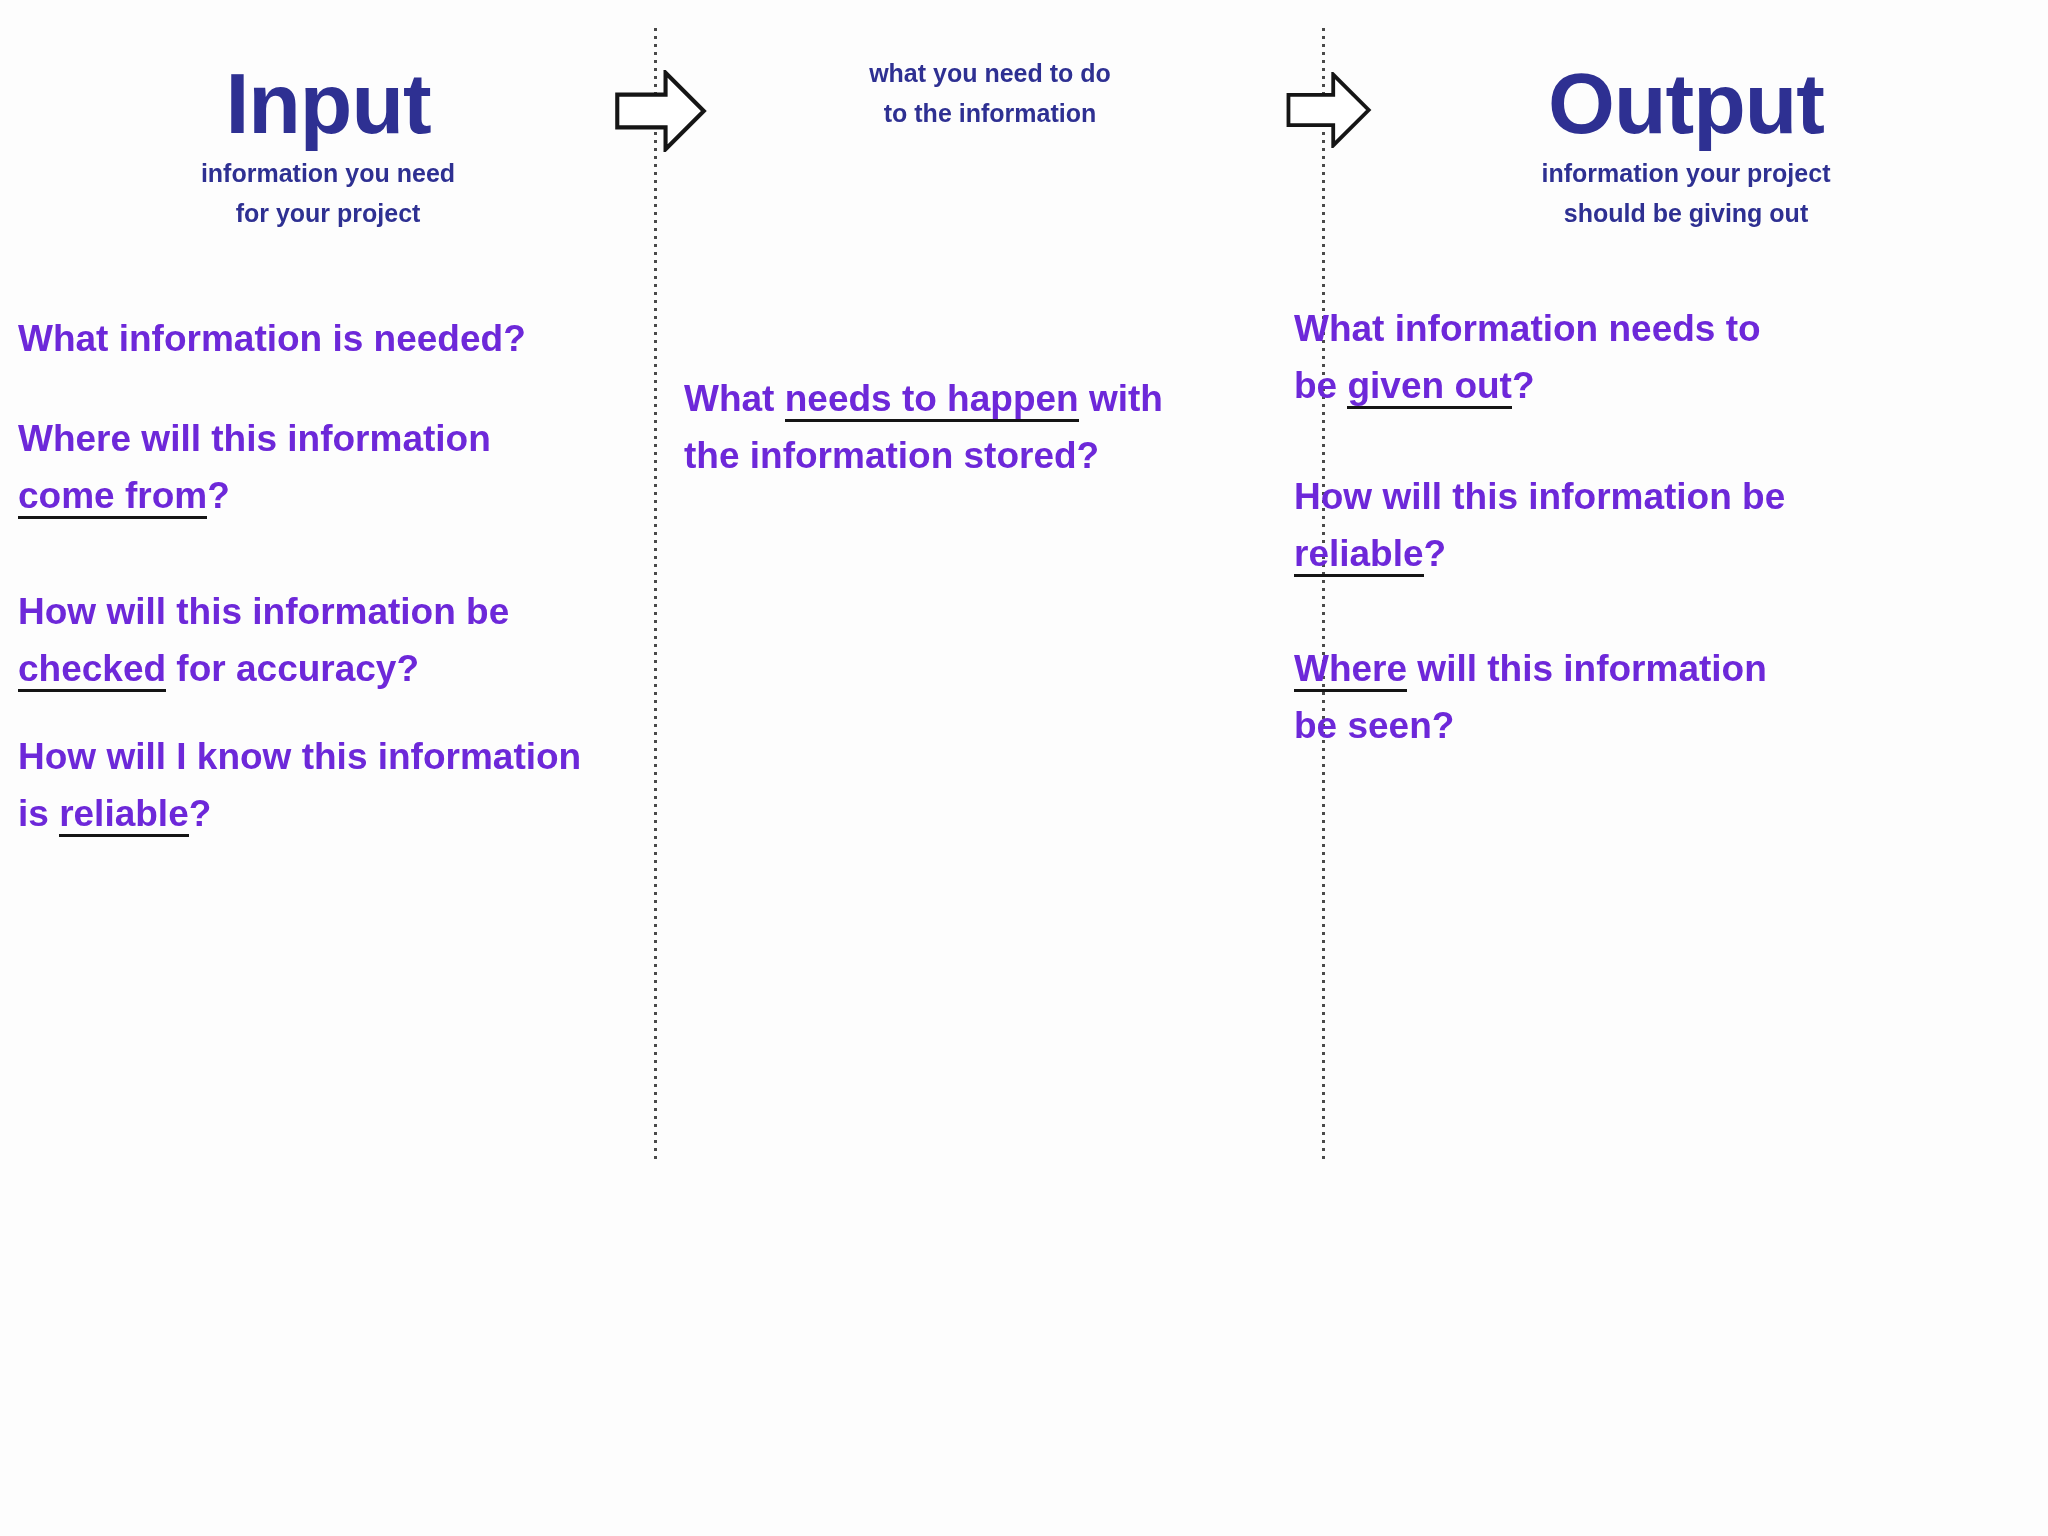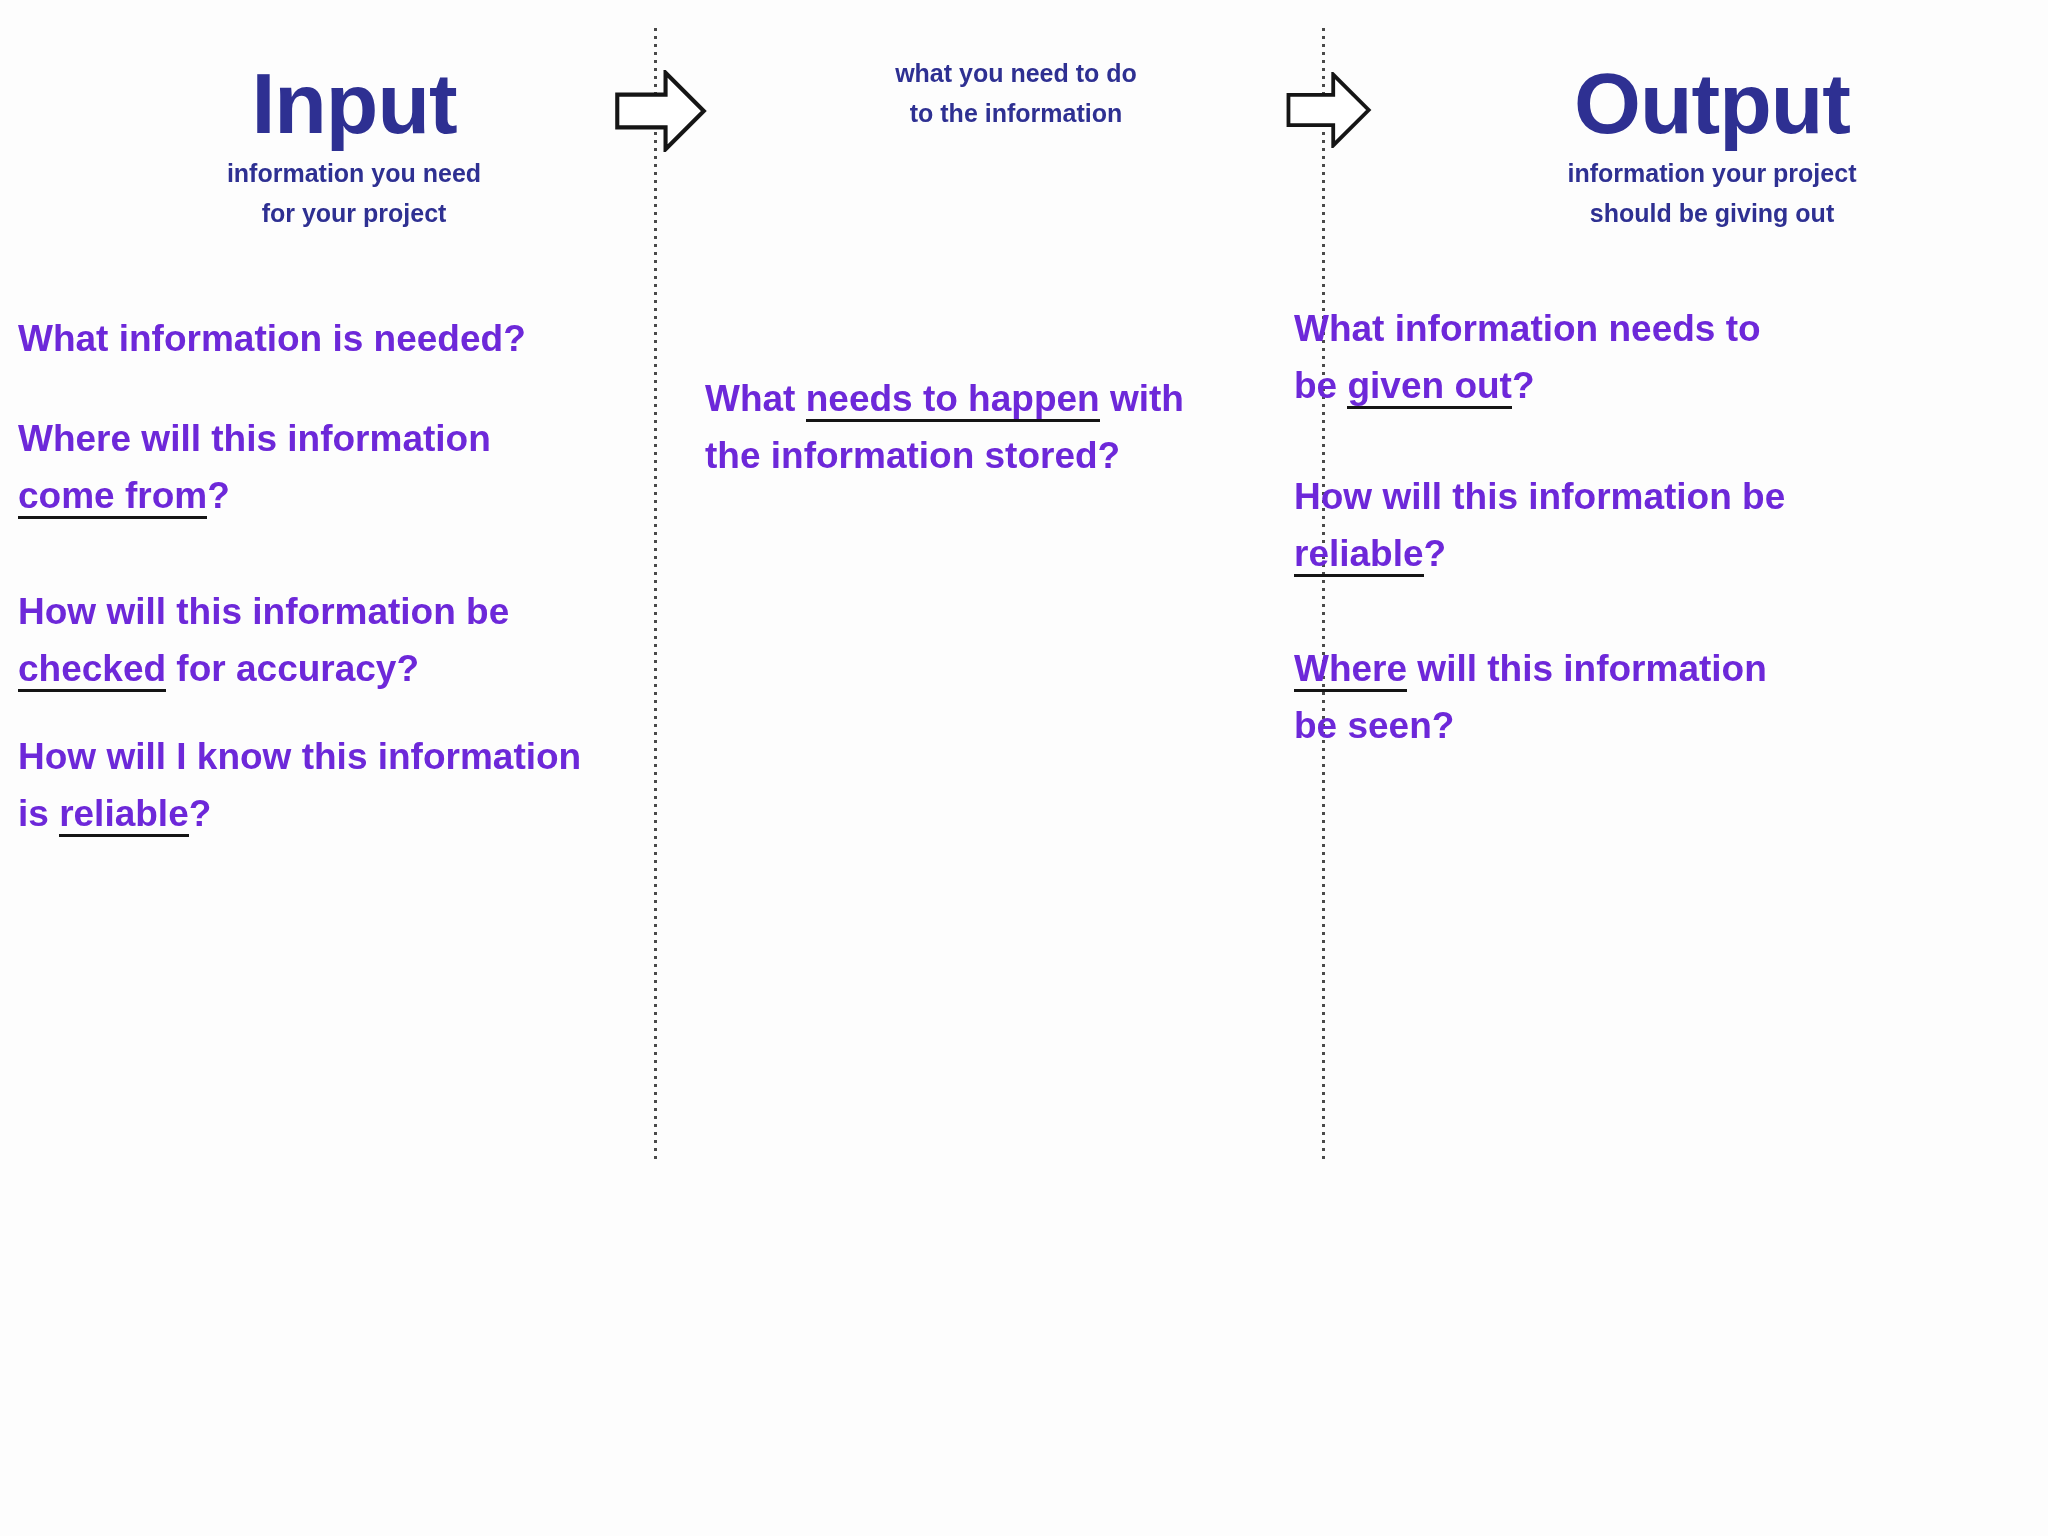--- a/index.html
+++ b/index.html
@@ -20,21 +20,20 @@
     background: repeating-linear-gradient(to bottom, #4a4a4a 0 3px, transparent 3px 8px);
   }
   .divider.d1 { left: 654px; }
   .divider.d2 { left: 1322px; }
 
   .col-header {
     position: absolute;
     top: 53px;
     text-align: center;
     color: #2e3092;
-    margin-left: 26px;
   }
   .col-header.c1 { left: 0;      width: 656px; }
   .col-header.c2 { left: 656px;  width: 668px; }
   .col-header.c3 { left: 1324px; width: 724px; }
   .col-title {
     margin: 0;
     font-size: 86px;
     line-height: 100px;
     letter-spacing: -1px;
   }
@@ -50,21 +49,21 @@
   .arrow.a2 { left: 1285px; top: 72px; }
 
   .q {
     position: absolute;
     color: #6d28d9;
     font-size: 37px;
     line-height: 57px;
     white-space: nowrap;
   }
   .q.c1 { left: 18px; }
-  .q.c2 { left: 705px; }
+  .q.c2 { left: 684px; }
   .q.c3 { left: 1294px; }
   .q.c1.q1 { top: 310px; }
   .q.c1.q2 { top: 410px; }
   .q.c1.q3 { top: 583px; }
   .q.c1.q4 { top: 728px; }
   .q.c2.q1 { top: 370px; }
   .q.c3.q1 { top: 300px; }
   .q.c3.q2 { top: 468px; }
   .q.c3.q3 { top: 640px; }
   .u { border-bottom: 3px solid #151515; }

